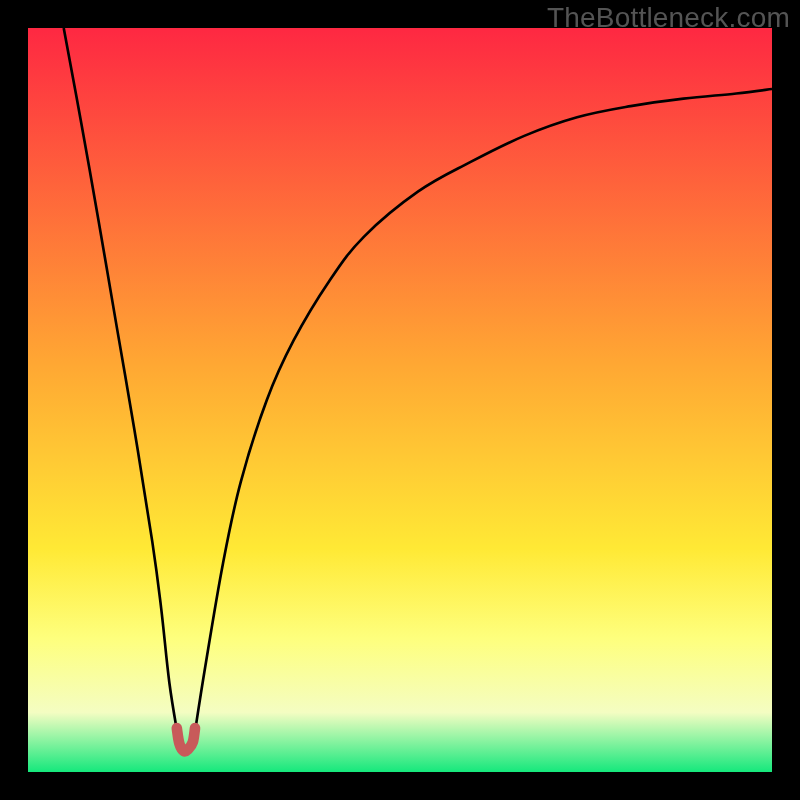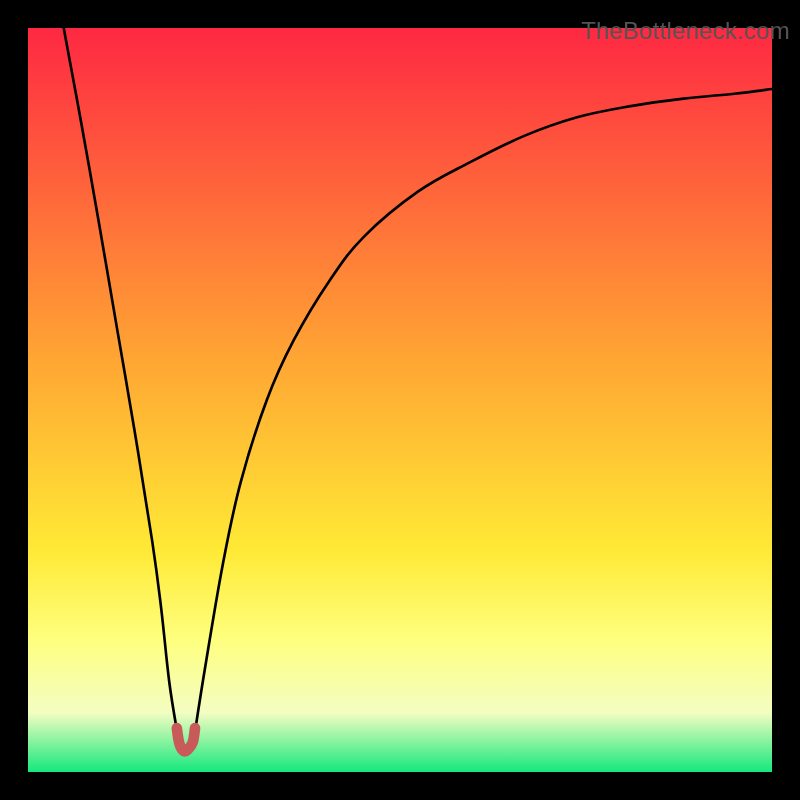--- a/index.html
+++ b/index.html
@@ -12,24 +12,24 @@
     font-family: Arial, Helvetica, sans-serif;
   }
   .frame {
     position: relative;
     width: 800px;
     height: 800px;
     background: #000;
   }
   .watermark {
     position: absolute;
-    top: 17px;
+    top: 2px;
     right: 10px;
     color: #545454;
-    font-size: 24px;
+    font-size: 28px;
     font-weight: 400;
     letter-spacing: 0.2px;
     z-index: 50;
   }
   svg.chart {
     position: absolute;
     top: 28px;
     left: 28px;
     width: 744px;
     height: 744px;

